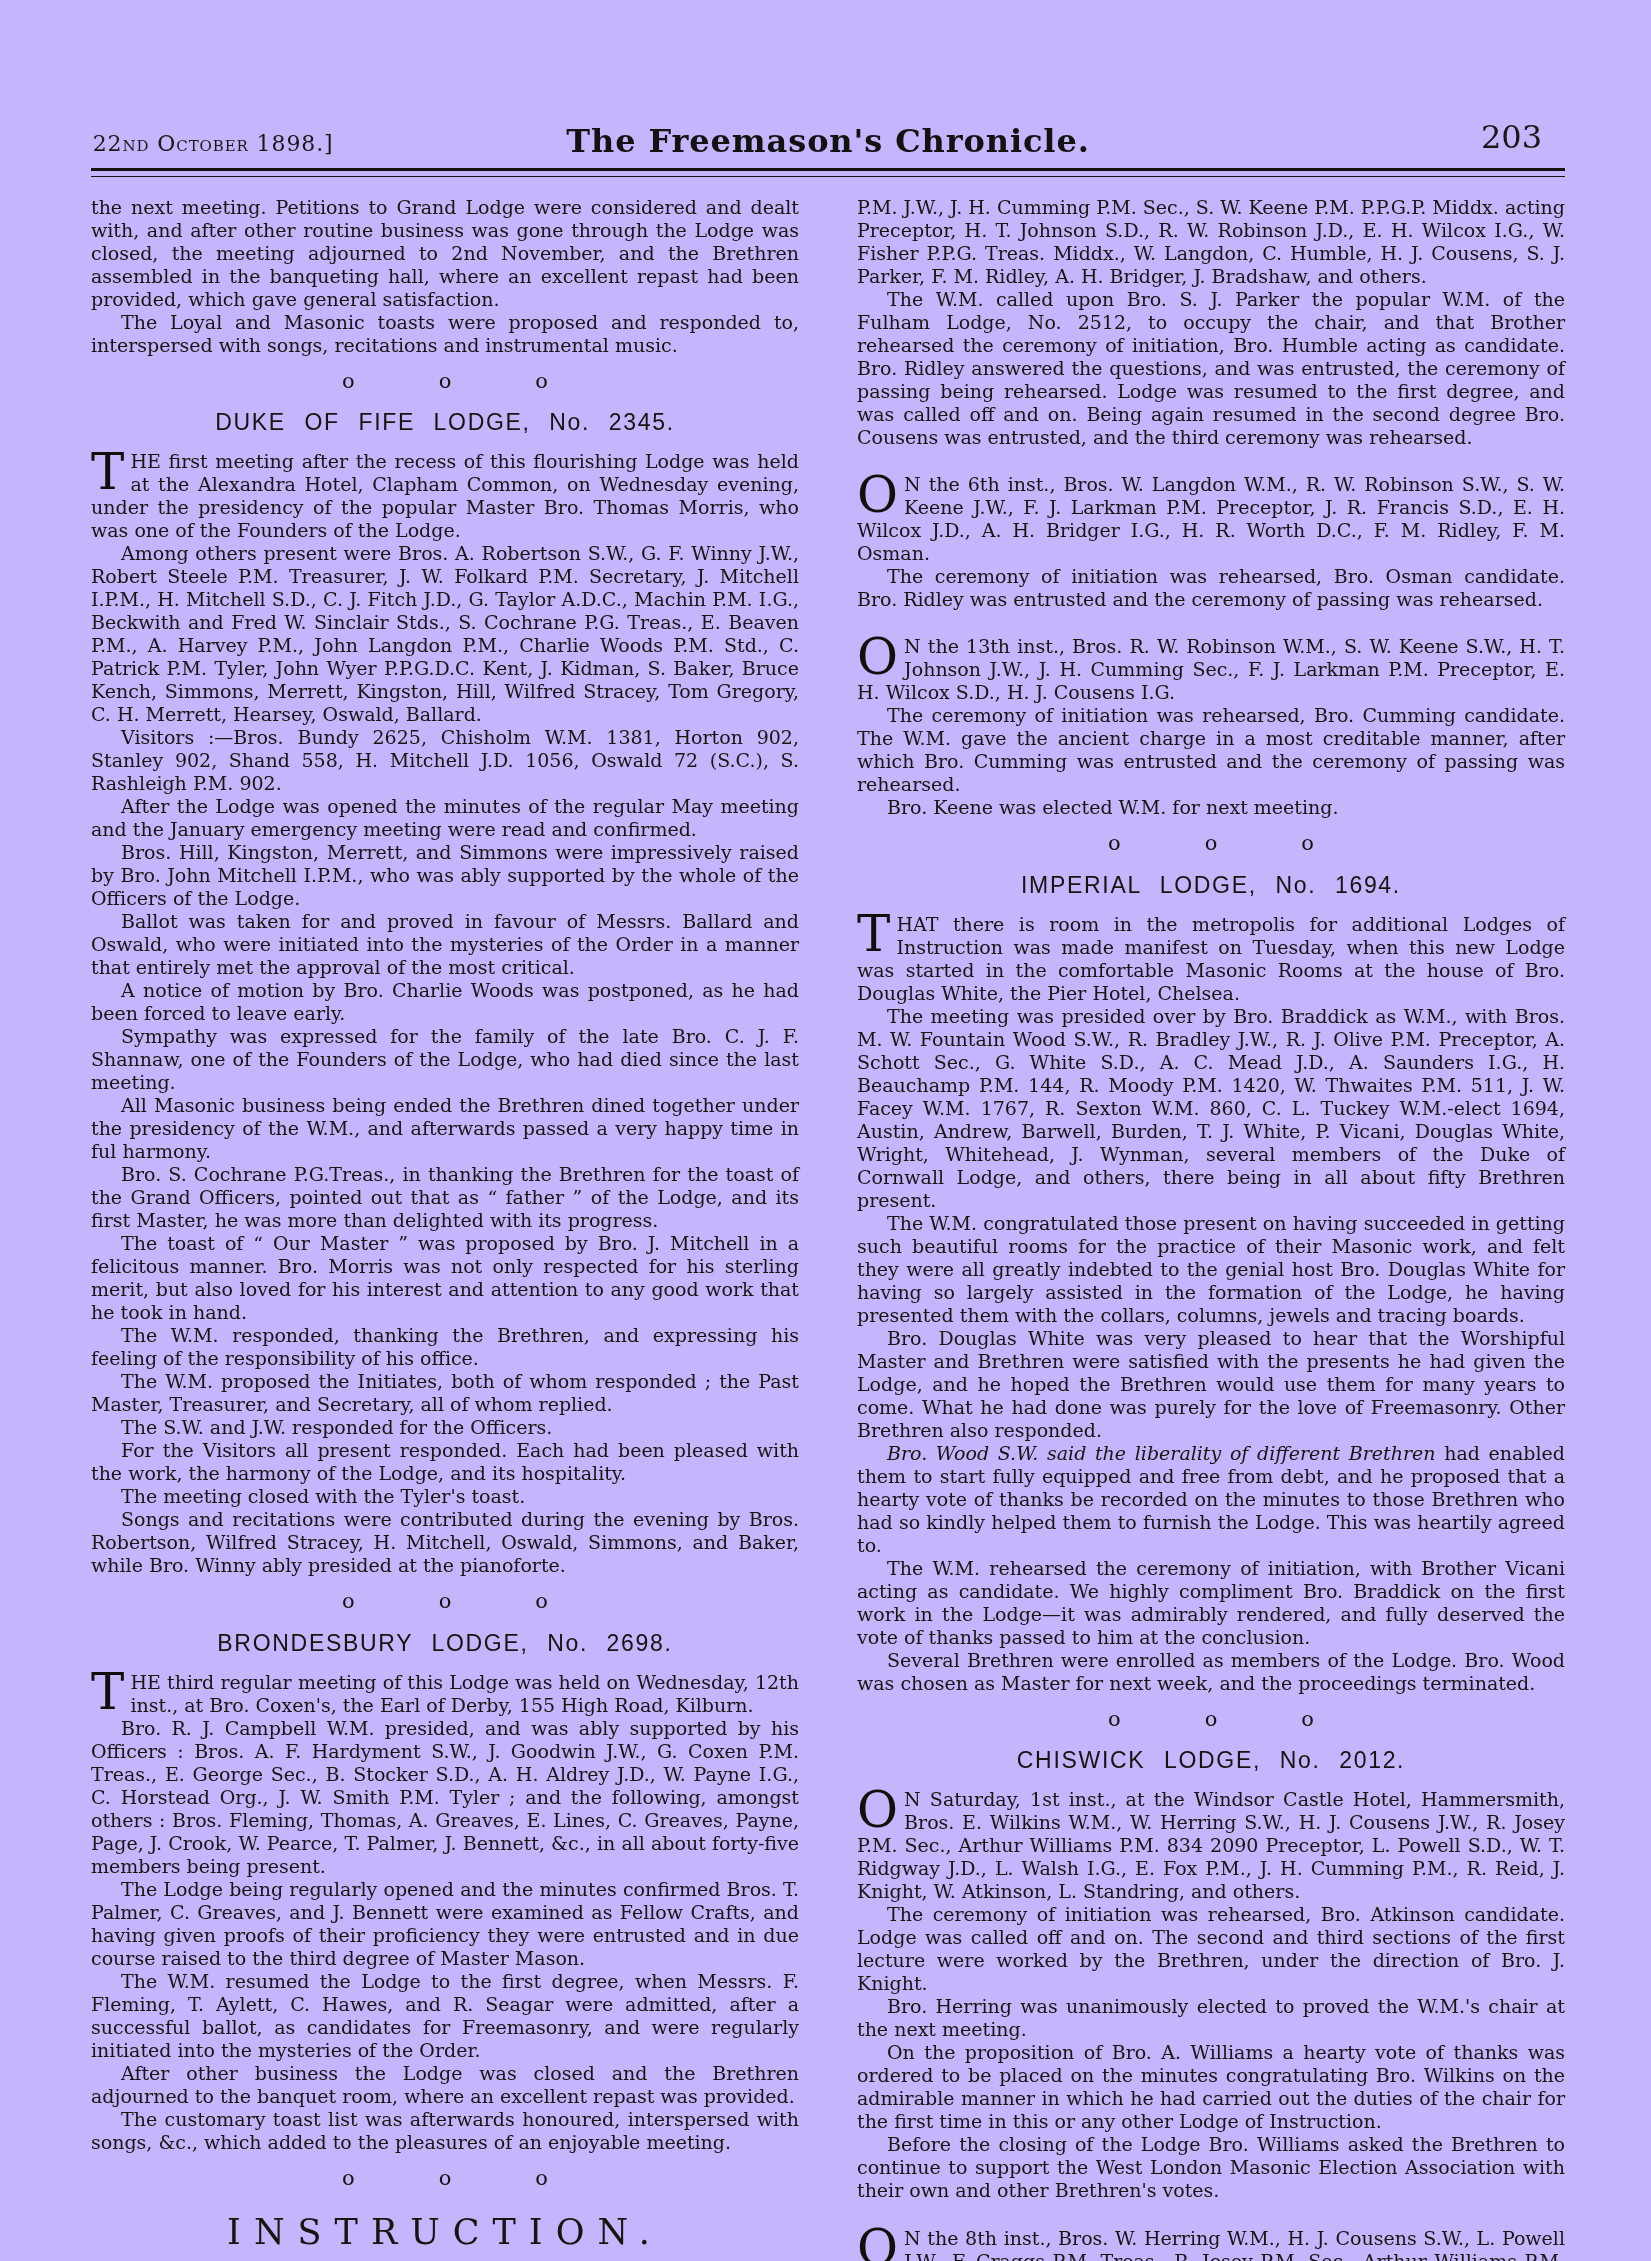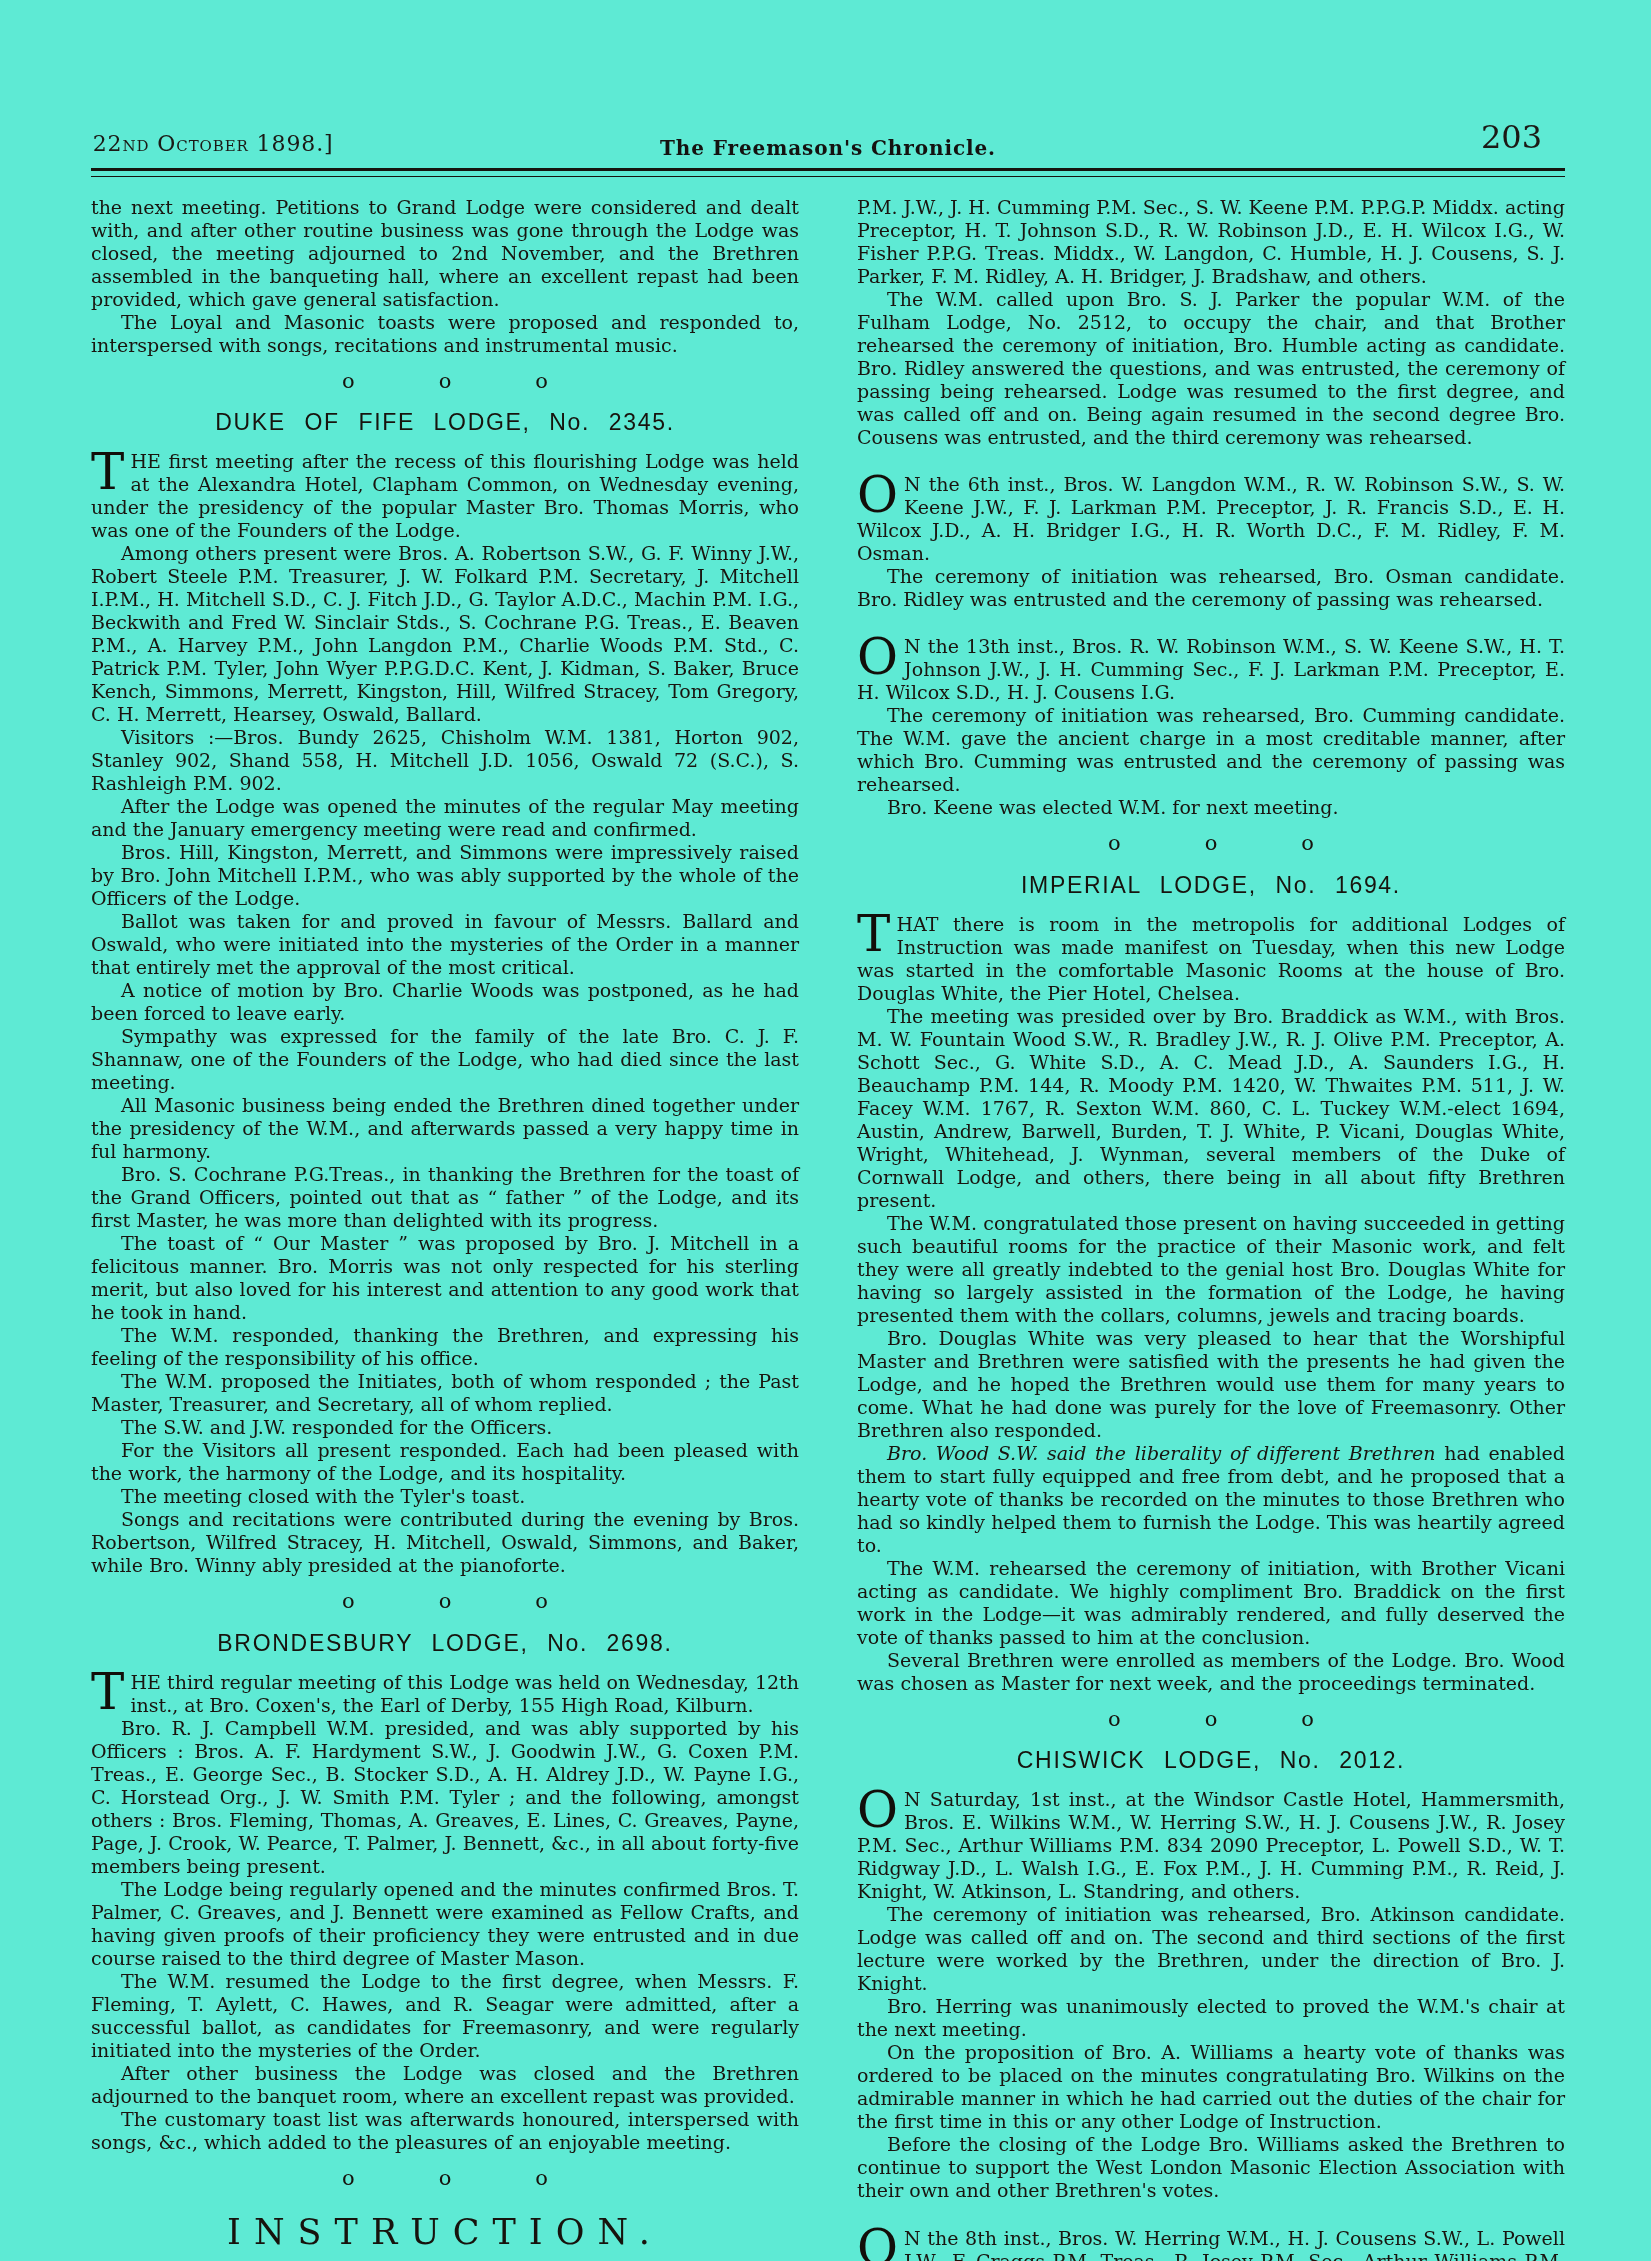--- a/index.html
+++ b/index.html
@@ -1,36 +1,36 @@
 <!DOCTYPE html>
 <html style="font-size:14px"><head>
 <meta charset="utf-8">
 <style>
   html,body{margin:0;padding:0;}
   body{background:#d8d6d0;}
   .page{
     position:relative;
     width:1652px;height:2261px;
     margin:0 auto;
-    background:#5eead4;
+    background:#c4b5fd;
     color:#161412;
     font-family:"DejaVu Serif","Liberation Serif",serif;
     overflow:hidden;
     box-sizing:border-box;
     padding:112px 87px 26px 91px;
   }
   
   .masthead{position:relative;height:51px;}
   .issue-date{
     position:absolute;left:1.7px;bottom:7px;
     font-size:22px;font-variant:small-caps;letter-spacing:0.9px;color:#1b1915;
   }
   .paper-title{
     position:absolute;left:50%;transform:translateX(-50%);bottom:3.5px;
-    font-size:20px;font-weight:bold;letter-spacing:0.9px;white-space:nowrap;
+    font-size:32px;font-weight:bold;letter-spacing:0.9px;white-space:nowrap;
     color:#141210;
   }
   .page-number{position:absolute;right:23px;bottom:7px;font-size:32px;color:#1b1915;}
   .head-rule{
     margin-top:5.2px;height:4.4px;
     border-top:3.5px solid #17140f;border-bottom:0.9px solid #17140f;
   }
   
   .columns{display:flex;gap:58px;margin-top:19px;}
   .col{width:708px;}

